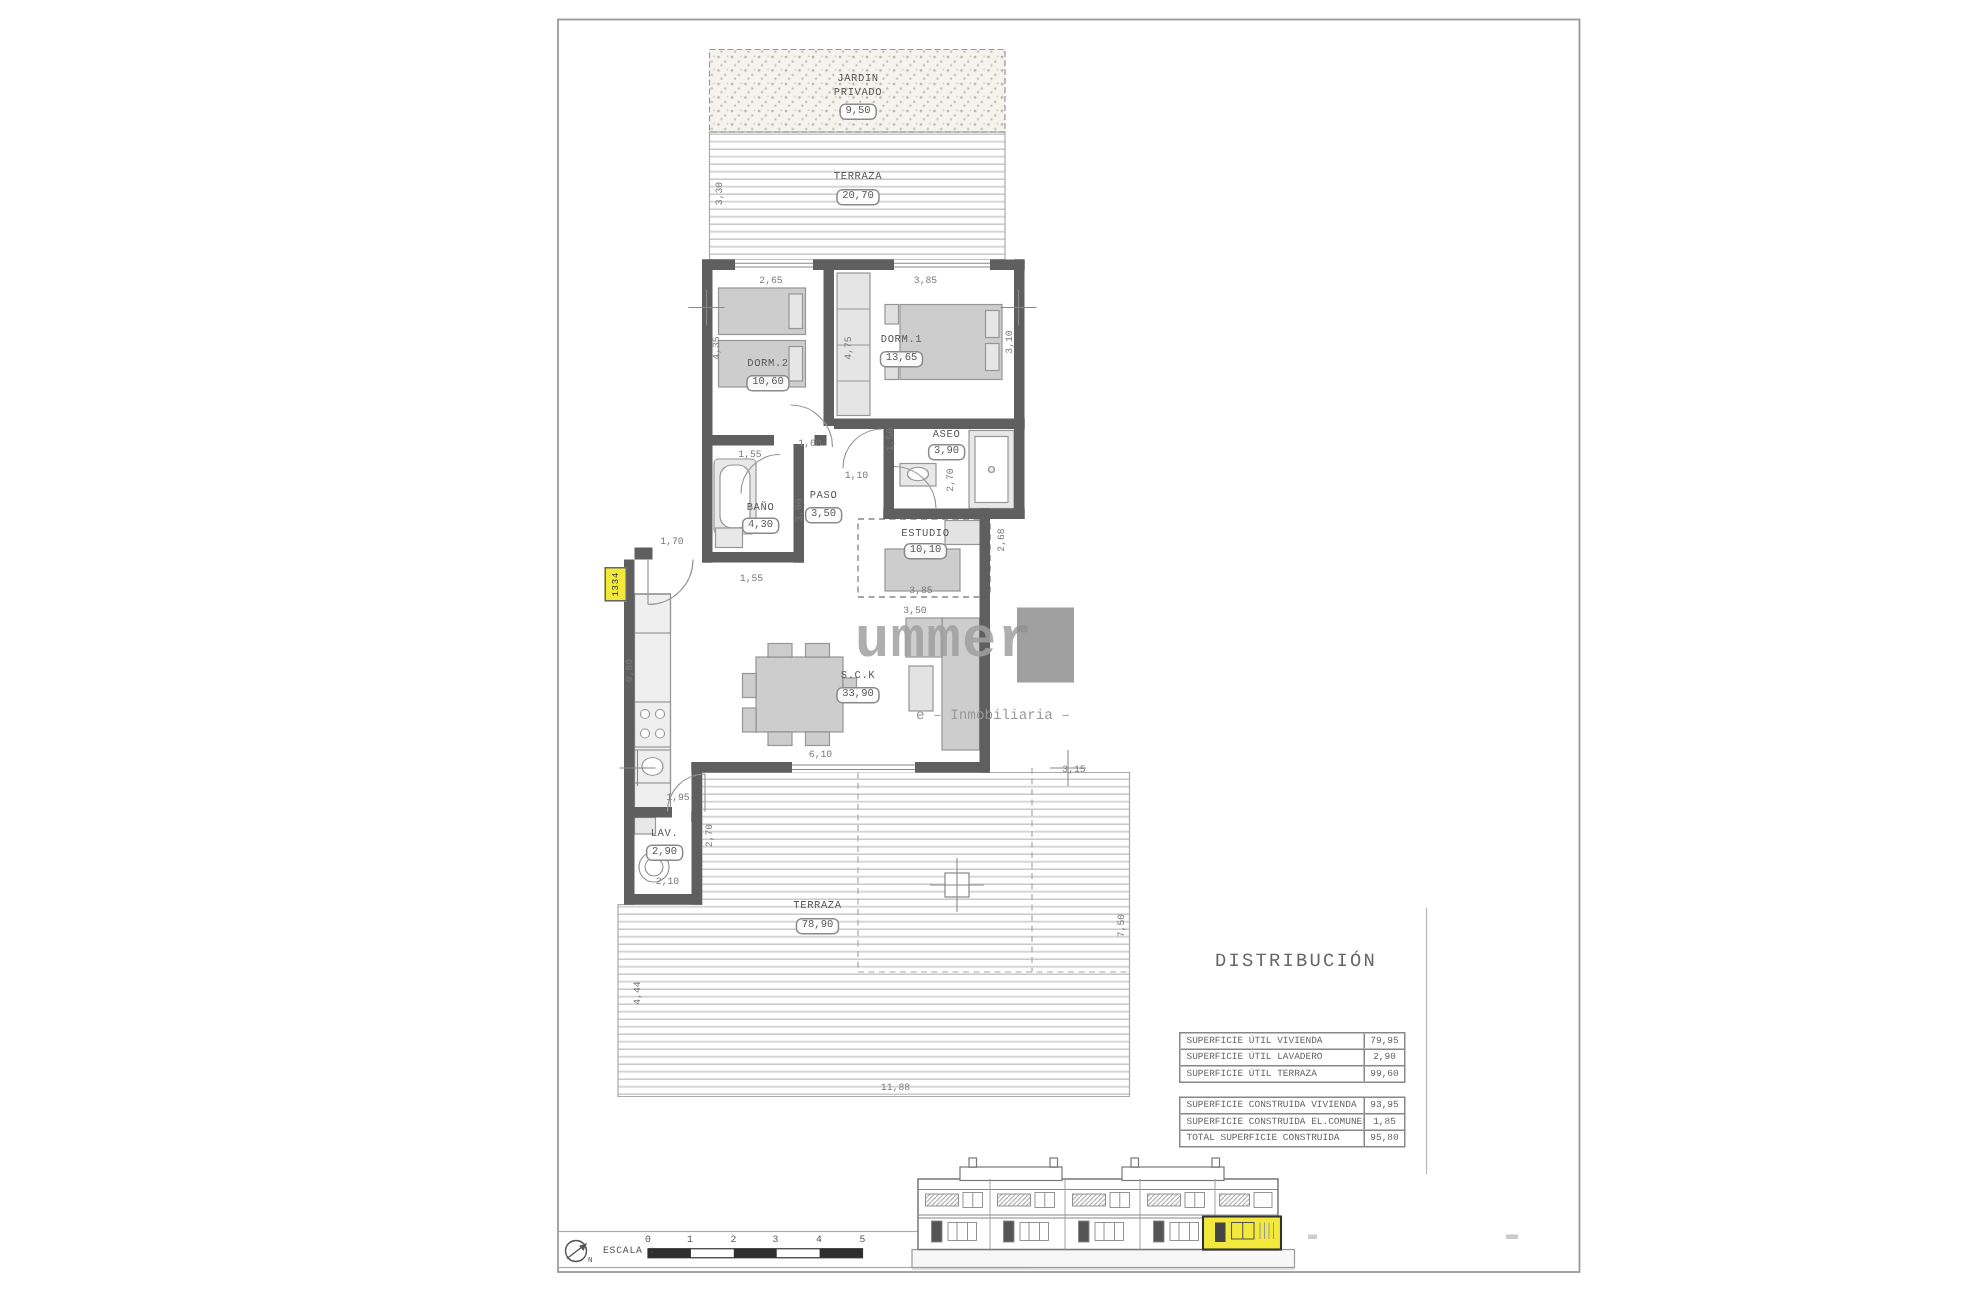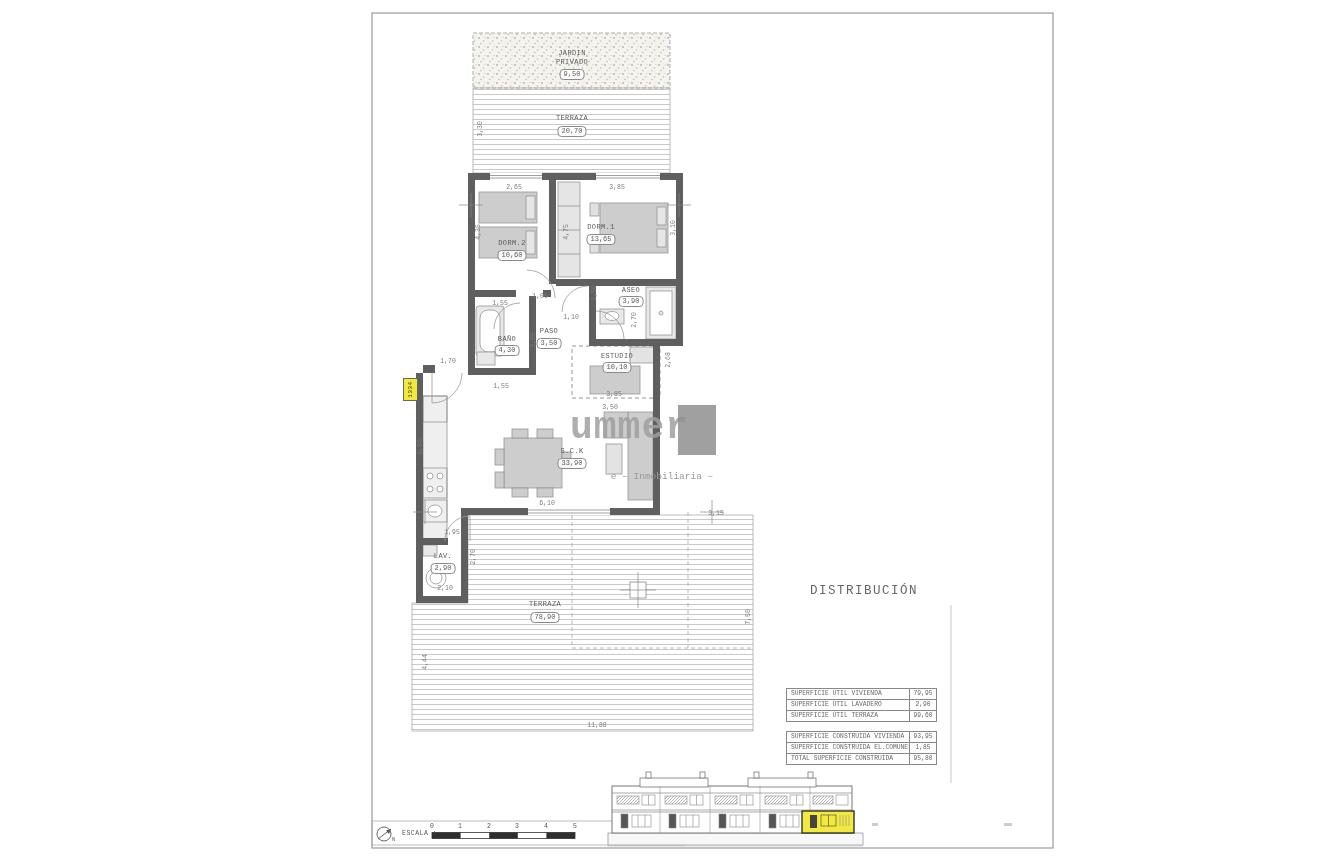--- a/index.html
+++ b/index.html
@@ -16,21 +16,21 @@
   .dim.v{transform:translate(-50%,-50%) rotate(-90deg);}
   .unit-tag{position:absolute;left:403px;top:378px;width:13px;height:21px;background:#f2e93c;
             border:1px solid #666;display:flex;align-items:center;justify-content:center;z-index:4;}
   .unit-tag span{font-size:6px;color:#333;transform:rotate(-90deg);letter-spacing:.5px;}
   .wm-big{position:absolute;left:570px;top:408px;font-size:38px;font-weight:bold;color:#a0a0a0;
           opacity:.85;letter-spacing:1px;line-height:40px;z-index:5;}
   .wm-block{position:absolute;left:678px;top:405px;width:38px;height:50px;background:#8f8f8f;
             opacity:.85;z-index:5;}
   .wm-small{position:absolute;left:662px;top:443px;transform:translateX(-50%);font-size:9.5px;
             color:#9a9a9a;white-space:nowrap;z-index:6;margin-top:28px;}
-  .tb-title{position:absolute;left:864px;top:584px;transform:translateX(-50%);font-size:12.5px;
+  .tb-title{position:absolute;left:864px;top:634px;transform:translateX(-50%);font-size:12.5px;
             letter-spacing:1.5px;color:#666;white-space:nowrap;}
   .tb{position:absolute;border:1px solid #777;background:#fff;box-sizing:border-box;}
   .tb .row{display:flex;border-top:1px solid #777;}
   .tb .row:first-child{border-top:none;}
   .tb .lbl{flex:1;padding-left:4px;overflow:hidden;white-space:nowrap;}
   .tb .val{border-left:1px solid #777;text-align:center;}
   .tb1{left:788px;top:642px;width:147px;font-size:11px;color:#555;}
   .tb1 .row{height:17px;line-height:17px;}
   .tb1 .val{width:36px;}
   .tbs{font-size:6.3px;color:#666;border-color:#888;}

